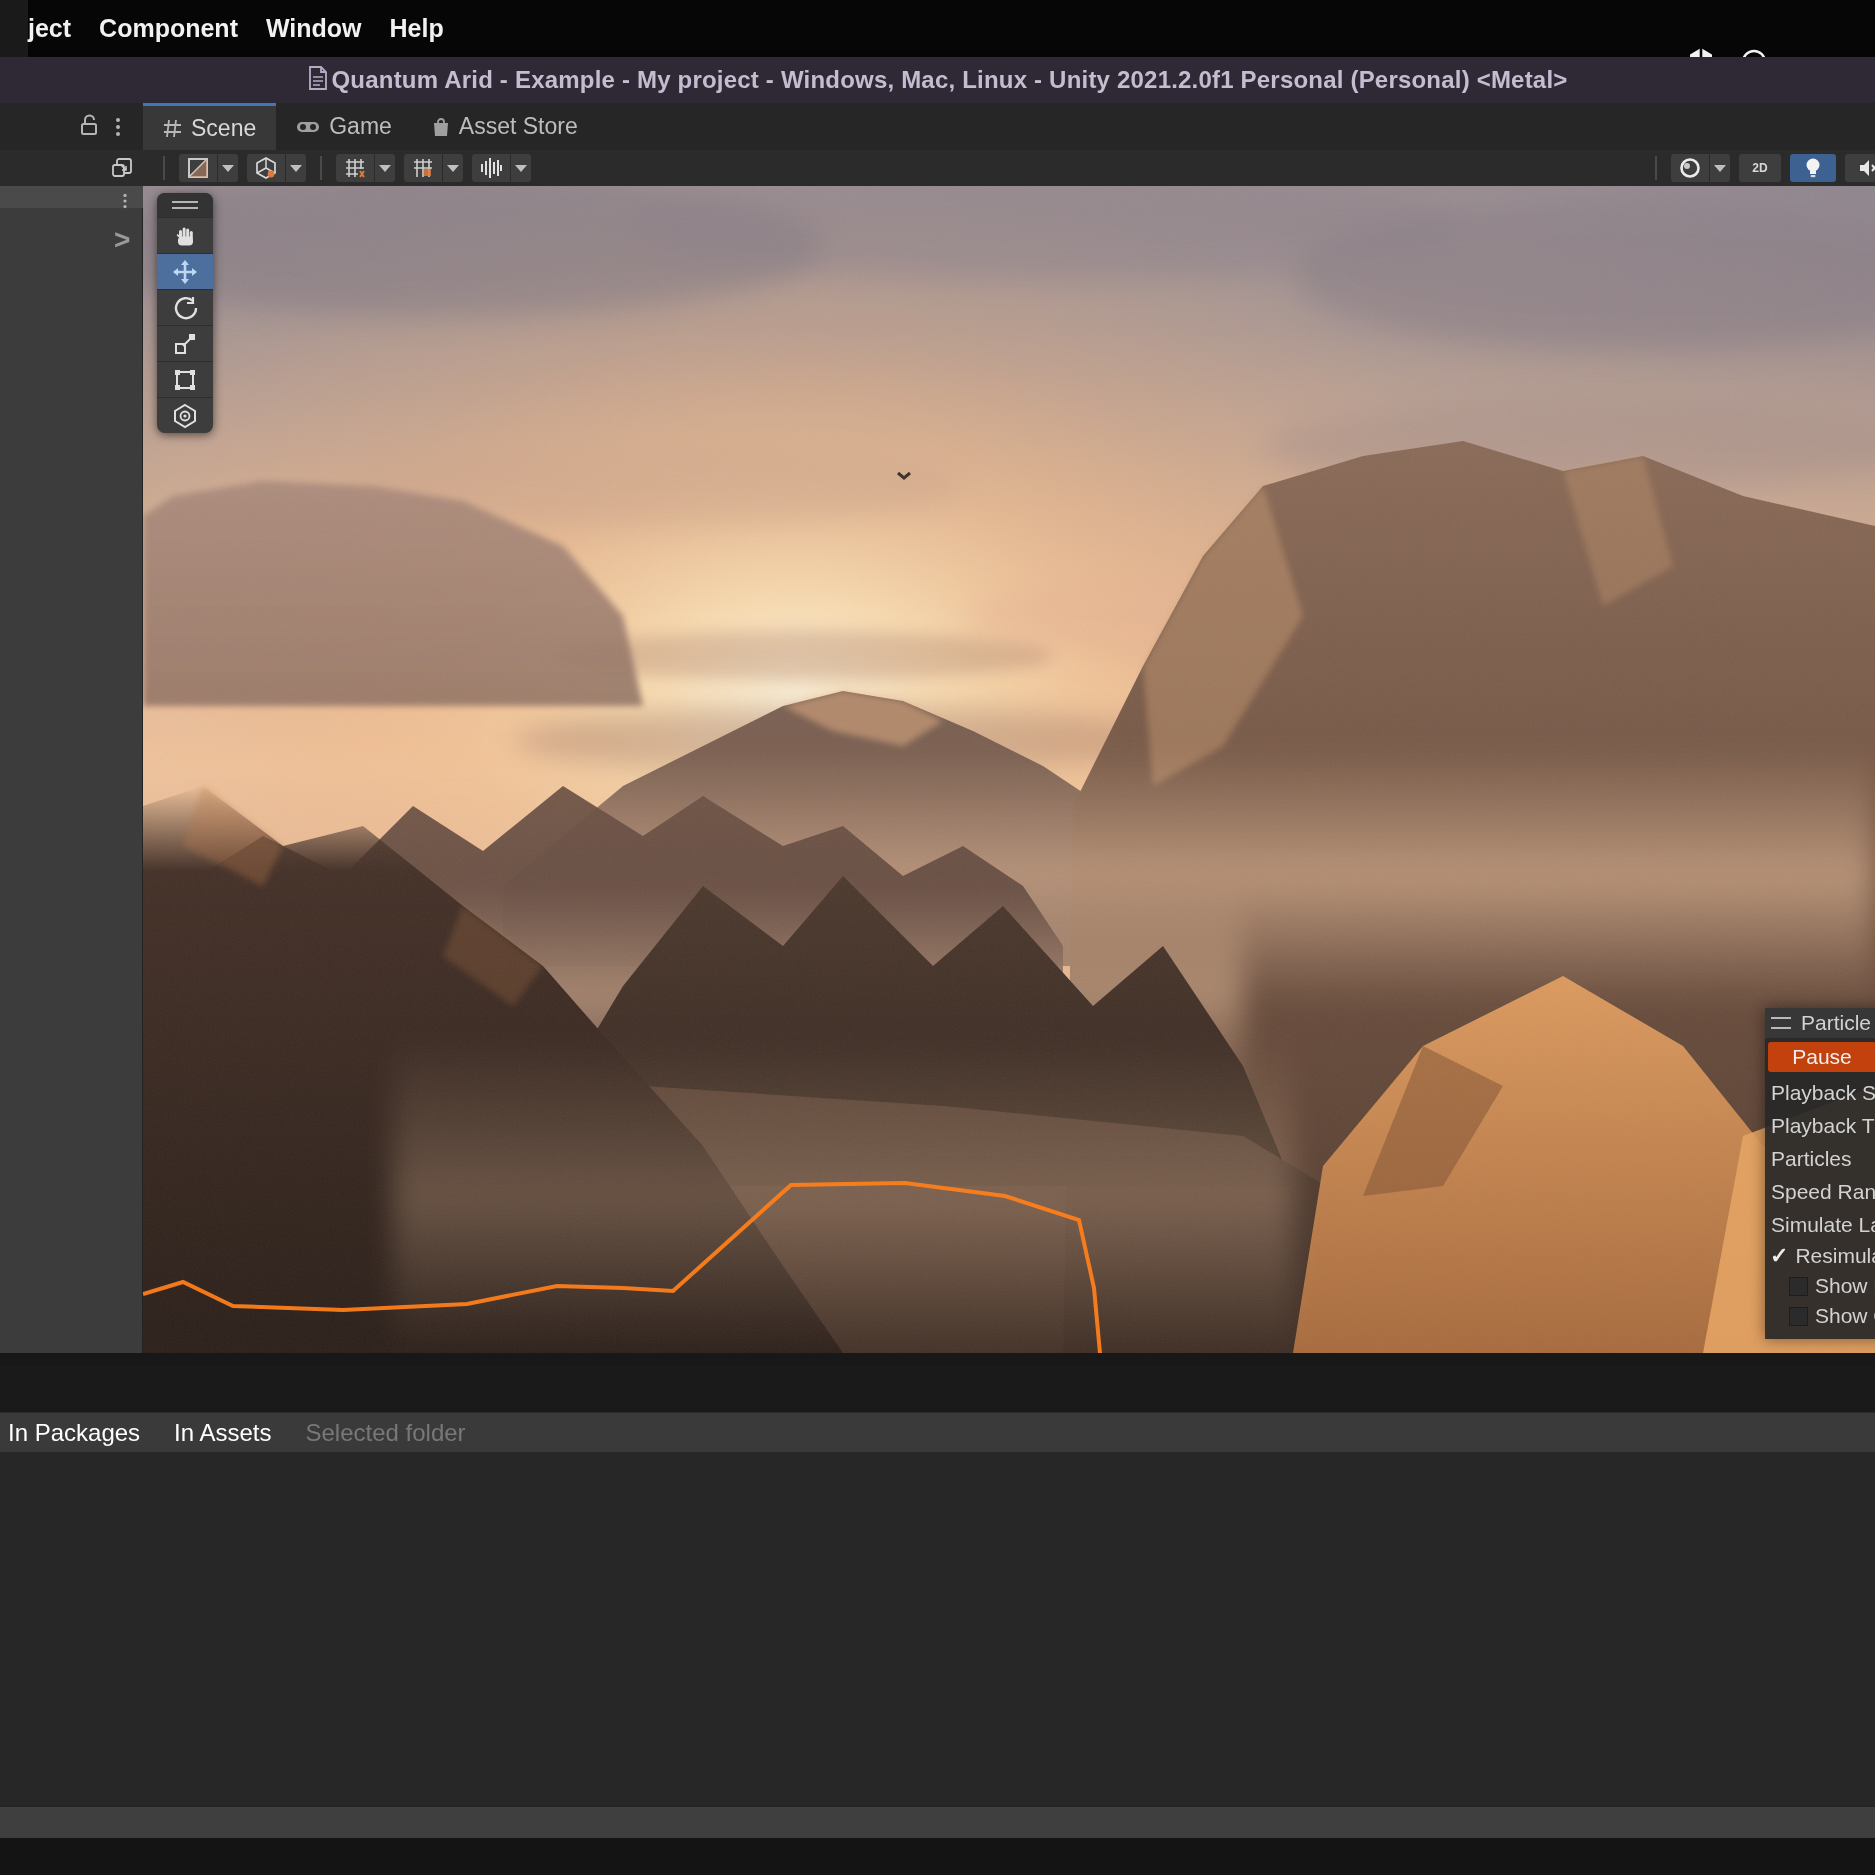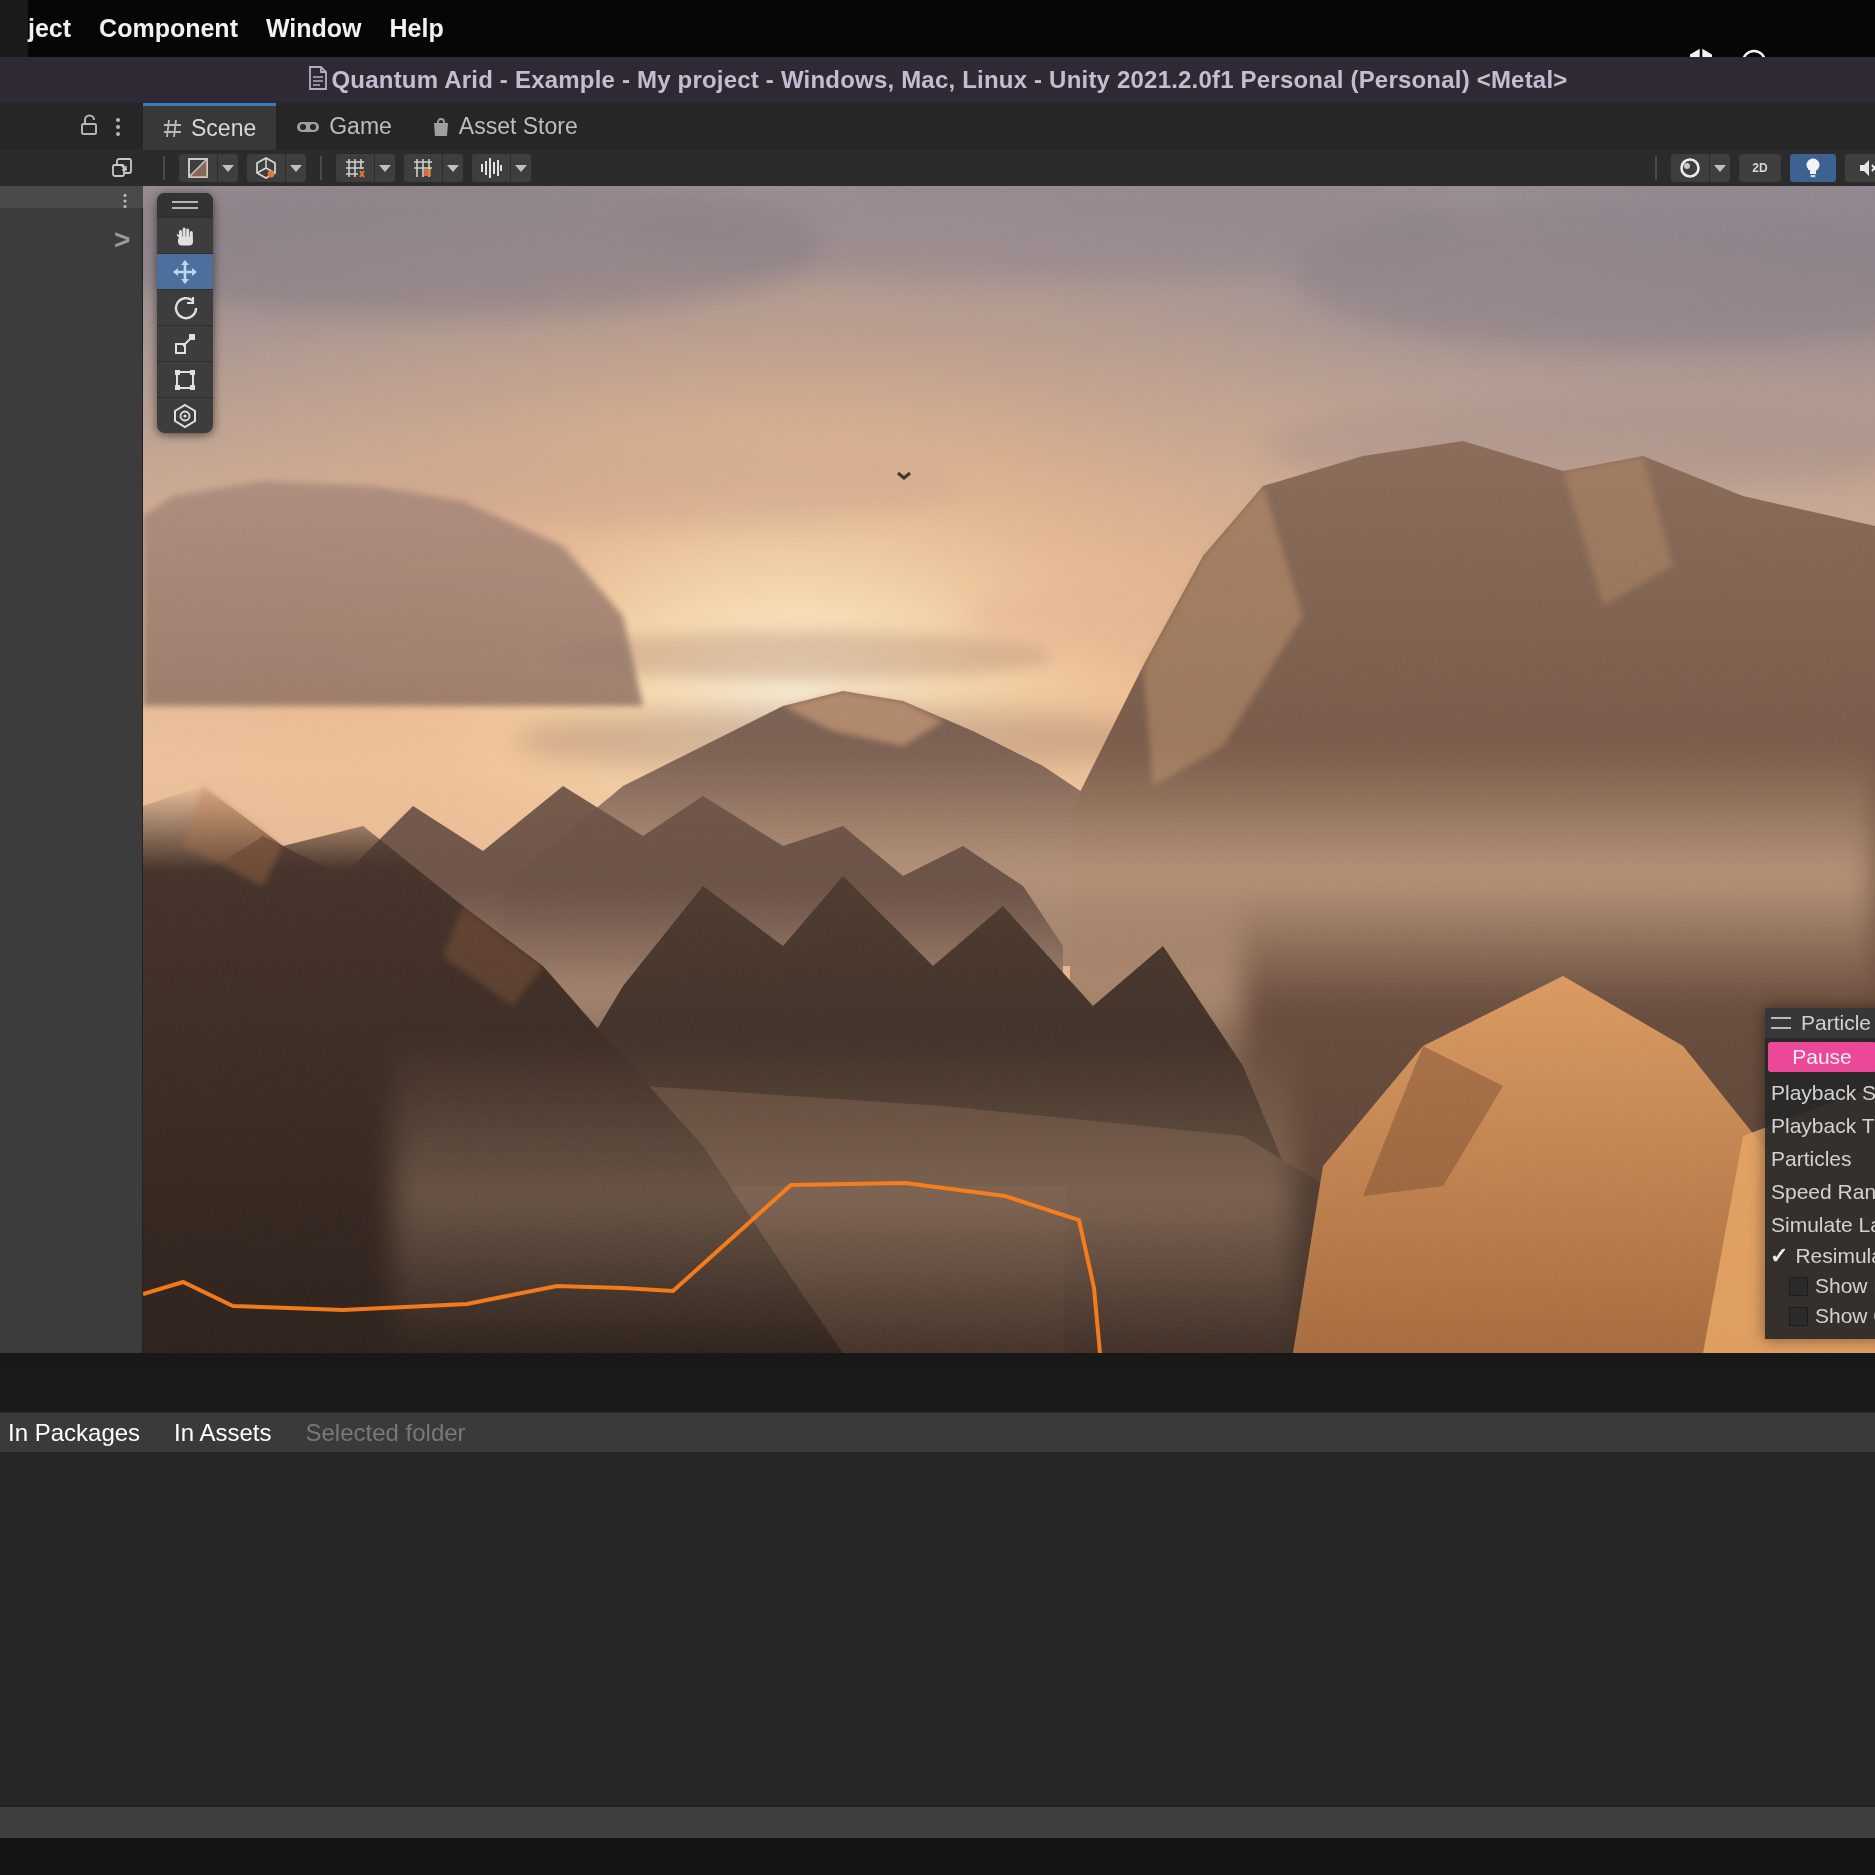--- a/index.html
+++ b/index.html
@@ -51,21 +51,21 @@
   .pal-handle{height:24px;background:#333;display:flex;flex-direction:column;align-items:center;justify-content:center;gap:4px;}
   .pal-handle i{display:block;width:26px;height:2px;background:#b5b5b5;}
   .pal-cell{height:35px;display:flex;align-items:center;justify-content:center;border-top:1px solid #2e2e2e;}
   .pal-cell.active{background:#4c6f9e;}
   
   .ppanel{position:absolute;left:1622px;top:822px;width:300px;background:rgba(40,40,40,.93);
           box-shadow:0 0 14px rgba(0,0,0,.45);font-size:21px;color:#d2d2d2;}
   .pp-head{height:30px;display:flex;align-items:center;gap:10px;padding:0 6px;background:rgba(56,56,56,.9);white-space:nowrap;overflow:hidden;}
   .pp-head .hbar{width:20px;height:8px;border-top:2px solid #b9b9b9;border-bottom:2px solid #b9b9b9;flex:0 0 auto;}
   .pp-btnrow{display:flex;gap:4px;padding:4px 3px;}
-  .pp-btn{width:108px;height:30px;background:#ec4899;border-radius:3px;color:#efefef;display:flex;align-items:center;justify-content:center;font-size:21px;flex:0 0 auto;}
+  .pp-btn{width:108px;height:30px;background:#c2410c;border-radius:3px;color:#efefef;display:flex;align-items:center;justify-content:center;font-size:21px;flex:0 0 auto;}
   .pp-row{height:33px;display:flex;align-items:center;padding:0 6px;white-space:nowrap;overflow:hidden;}
   .pp-check{height:30px;display:flex;align-items:center;gap:7px;padding:0 5px;white-space:nowrap;overflow:hidden;}
   .pp-check.ind{padding-left:24px;}
   .cbox{width:17px;height:17px;background:#2b2b2b;border:1px solid #1d1d1d;flex:0 0 auto;}
   .cmark{color:#ececec;font-size:22px;font-weight:700;flex:0 0 auto;}
   .pp-pad{height:8px;}
   
   .projgap{left:0;top:1353px;width:1875px;height:13px;background:#181818;}
   .projbar{left:0;top:1366px;width:1875px;height:46px;background:#333333;}
   .searchbox{position:absolute;left:1418px;top:11px;width:450px;height:30px;background:#212121;border:1px solid #1a1a1a;

